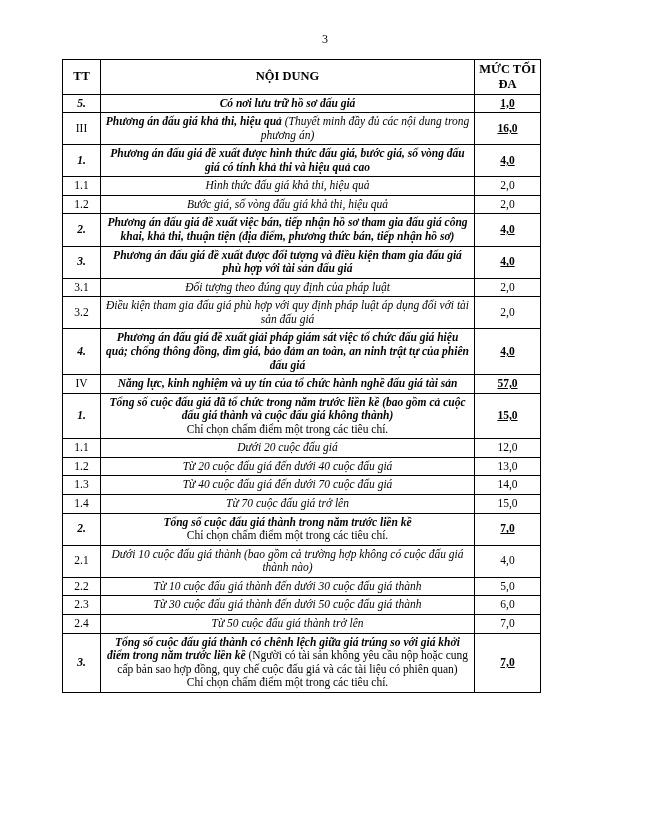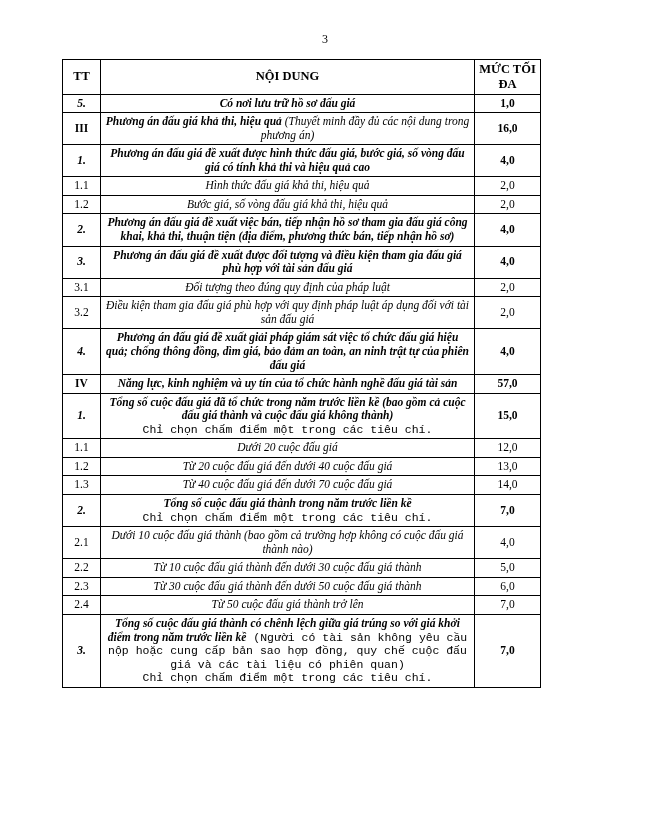--- a/index.html
+++ b/index.html
@@ -56,49 +56,49 @@
   td.tt {
     text-align: center;
     vertical-align: middle;
     font-size: 11.5px;
   }
   td.tt.bold-it {
     font-weight: bold;
     font-style: italic;
   }
   td.tt.bold {
-    font-weight: bold;
+    font-weight: normal;
   }
   td.muc {
     text-align: center;
     vertical-align: middle;
     font-size: 11.5px;
   }
   td.muc.bold {
     font-weight: bold;
+    text-decoration: underline;
   }
   td.noi {
     text-align: center;
     vertical-align: middle;
   }
   td.noi.bold-it {
     font-weight: bold;
     font-style: italic;
   }
   td.noi.italic {
     font-style: italic;
   }
   .inline-normal {
     font-weight: normal;
     font-style: italic;
   }
   .inline-plain {
     font-weight: normal;
     font-style: normal;
-    font-family: Liberation Mono, monospace;
   }
 </style>
 </head>
 <body>
 
 <div class="page">
 
   <div class="page-number">3</div>
 
   <div class="table-wrap">
@@ -200,20 +200,25 @@
           <td class="noi italic">Từ 20 cuộc đấu giá đến dưới 40 cuộc đấu giá</td>
           <td class="muc">13,0</td>
         </tr>
 
         <tr>
           <td class="tt">1.3</td>
           <td class="noi italic">Từ 40 cuộc đấu giá đến dưới 70 cuộc đấu giá</td>
           <td class="muc">14,0</td>
         </tr>
 
+        <tr>
+          <td class="tt">1.4</td>
+          <td class="noi italic">Từ 70 cuộc đấu giá trở lên</td>
+          <td class="muc">15,0</td>
+        </tr>
 
         <tr>
           <td class="tt bold-it">2.</td>
           <td class="noi bold-it"><span>Tổng số cuộc đấu giá thành trong năm trước liền kề</span><br><span class="inline-plain">Chỉ chọn chấm điểm một trong các tiêu chí.</span></td>
           <td class="muc bold">7,0</td>
         </tr>
 
         <tr>
           <td class="tt">2.1</td>
           <td class="noi italic">Dưới 10 cuộc đấu giá thành (bao gồm cả trường hợp không có cuộc đấu giá thành nào)</td>

